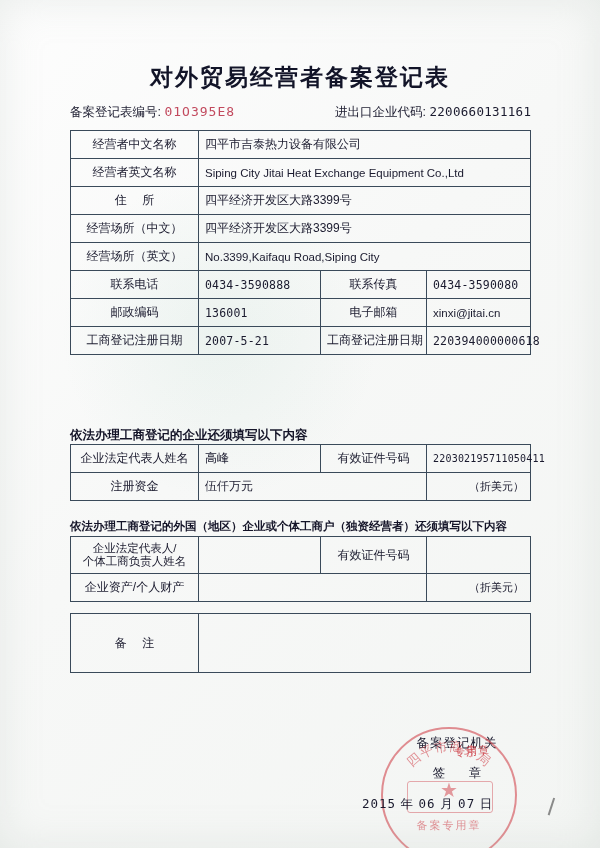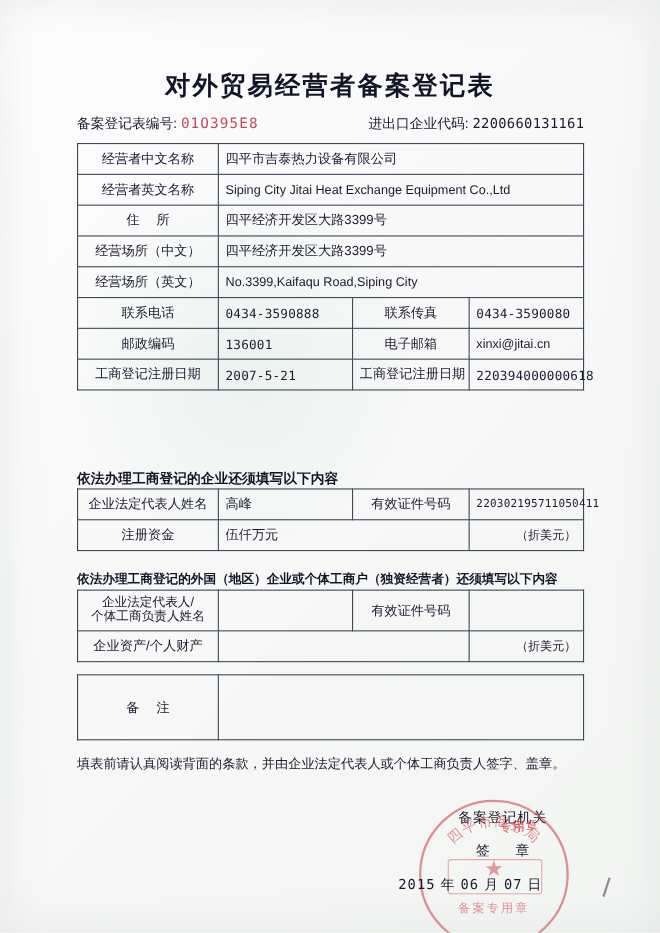--- a/index.html
+++ b/index.html
@@ -363,21 +363,20 @@
         <td class="val num"></td>
       </tr>
       <tr>
         <td class="lbl">企业资产/个人财产</td>
         <td class="val" colspan="2"></td>
         <td class="lbl" style="text-align:right;font-size:11px">（折美元）</td>
       </tr>
     </tbody>
   </table>
 
-  <div class="footer-note">填表前请认真阅读背面的条款，并由企业法定代表人或个体工商负责人签字、盖章。</div>
 
   <div class="sign-block">
     <div>备案登记机关</div>
     <div class="l2">签 章</div>
   </div>
 
   <div class="seal">
     <svg class="arc" viewBox="0 0 132 132">
       <defs>
         <path id="arcpath" d="M 16,72 A 50,50 0 0 1 116,72"></path>

